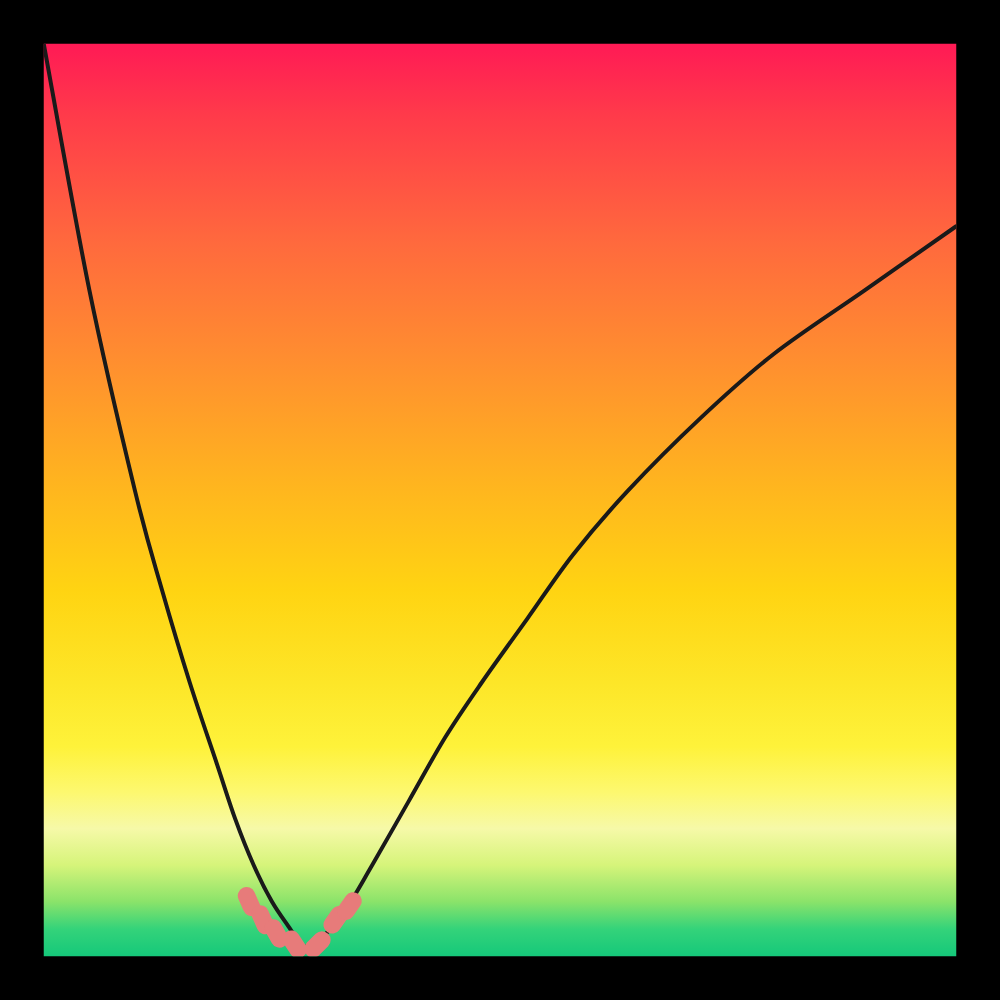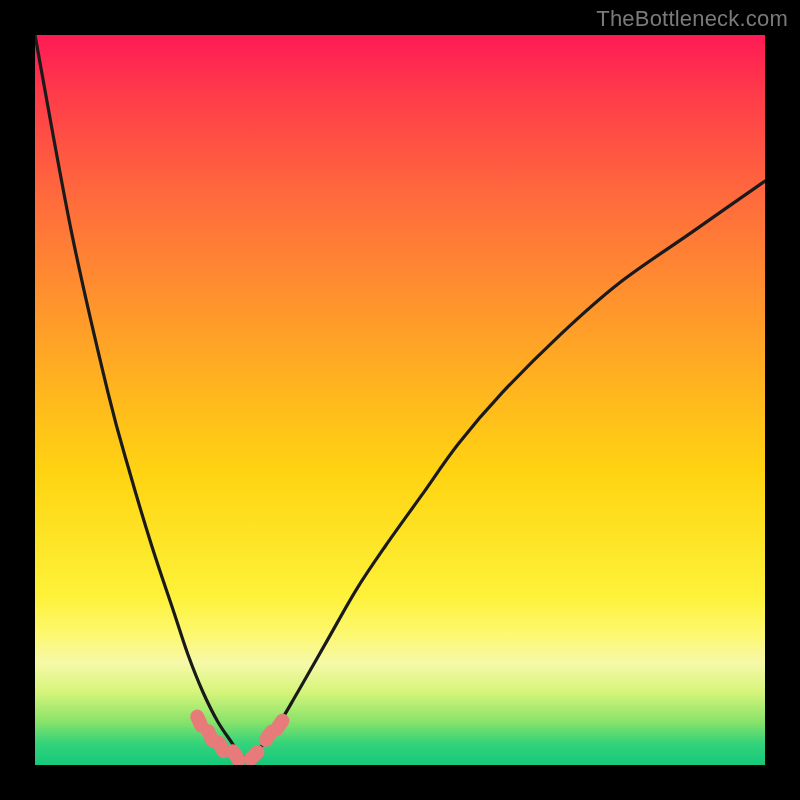--- a/index.html
+++ b/index.html
@@ -58,21 +58,20 @@
     left: 0;
     top: 0;
     width: 730px;
     height: 730px;
   }
 </style>
 </head>
 <body>
 
 <div class="frame">
-  <div class="watermark">TheBottleneck.com</div>
 
   <div class="plot">
     <svg class="curve" viewBox="0 0 730 730" preserveAspectRatio="none">
       <path id="curve-path" fill="none" stroke="#1a1a1a" stroke-width="3.2" stroke-linecap="round" stroke-linejoin="round" d="M 0.00 0.00 C 6.08 32.85, 24.33 137.48, 36.50 197.10 C 48.67 256.72, 63.27 317.55, 73.00 357.70 C 82.73 397.85, 87.60 412.45, 94.90 438.00 C 102.20 463.55, 109.50 487.88, 116.80 511.00 C 124.10 534.12, 132.62 558.45, 138.70 576.70 C 144.78 594.95, 148.43 607.12, 153.30 620.50 C 158.17 633.88, 163.03 646.05, 167.90 657.00 C 172.77 667.95, 177.63 677.68, 182.50 686.20 C 187.37 694.72, 193.45 702.63, 197.10 708.10 C 200.75 713.58, 201.97 716.62, 204.40 719.05 C 206.83 721.48, 209.27 722.70, 211.70 722.70 C 214.13 722.70, 214.13 723.92, 219.00 719.05 C 223.87 714.18, 233.60 703.84, 240.90 693.50 C 248.20 683.16, 254.28 671.60, 262.80 657.00 C 271.32 642.40, 282.27 622.93, 292.00 605.90 C 301.73 588.87, 311.47 570.62, 321.20 554.80 C 330.93 538.98, 339.45 526.82, 350.40 511.00 C 361.35 495.18, 374.73 476.93, 386.90 459.90 C 399.07 442.87, 410.02 425.83, 423.40 408.80 C 436.78 391.77, 450.17 375.95, 467.20 357.70 C 484.23 339.45, 506.13 317.55, 525.60 299.30 C 545.07 281.05, 562.10 265.23, 584.00 248.20 C 605.90 231.17, 632.67 214.13, 657.00 197.10 C 681.33 180.07, 717.83 154.52, 730.00 146.00"></path>
       <g id="markers-group">
           <rect x="152.25" y="679.20" width="24" height="14" rx="7" ry="7" fill="#e77b7a" transform="rotate(66.0 164.25 686.20)"></rect>
           <rect x="163.20" y="693.80" width="24" height="14" rx="7" ry="7" fill="#e77b7a" transform="rotate(66.0 175.20 700.80)"></rect>
           <rect x="174.15" y="704.75" width="24" height="14" rx="7" ry="7" fill="#e77b7a" transform="rotate(60.3 186.15 711.75)"></rect>
           <rect x="188.75" y="713.51" width="24" height="14" rx="7" ry="7" fill="#e77b7a" transform="rotate(56.3 200.75 720.51)"></rect>
           <rect x="207.00" y="713.51" width="24" height="14" rx="7" ry="7" fill="#e77b7a" transform="rotate(-45.0 219.00 720.51)"></rect>

